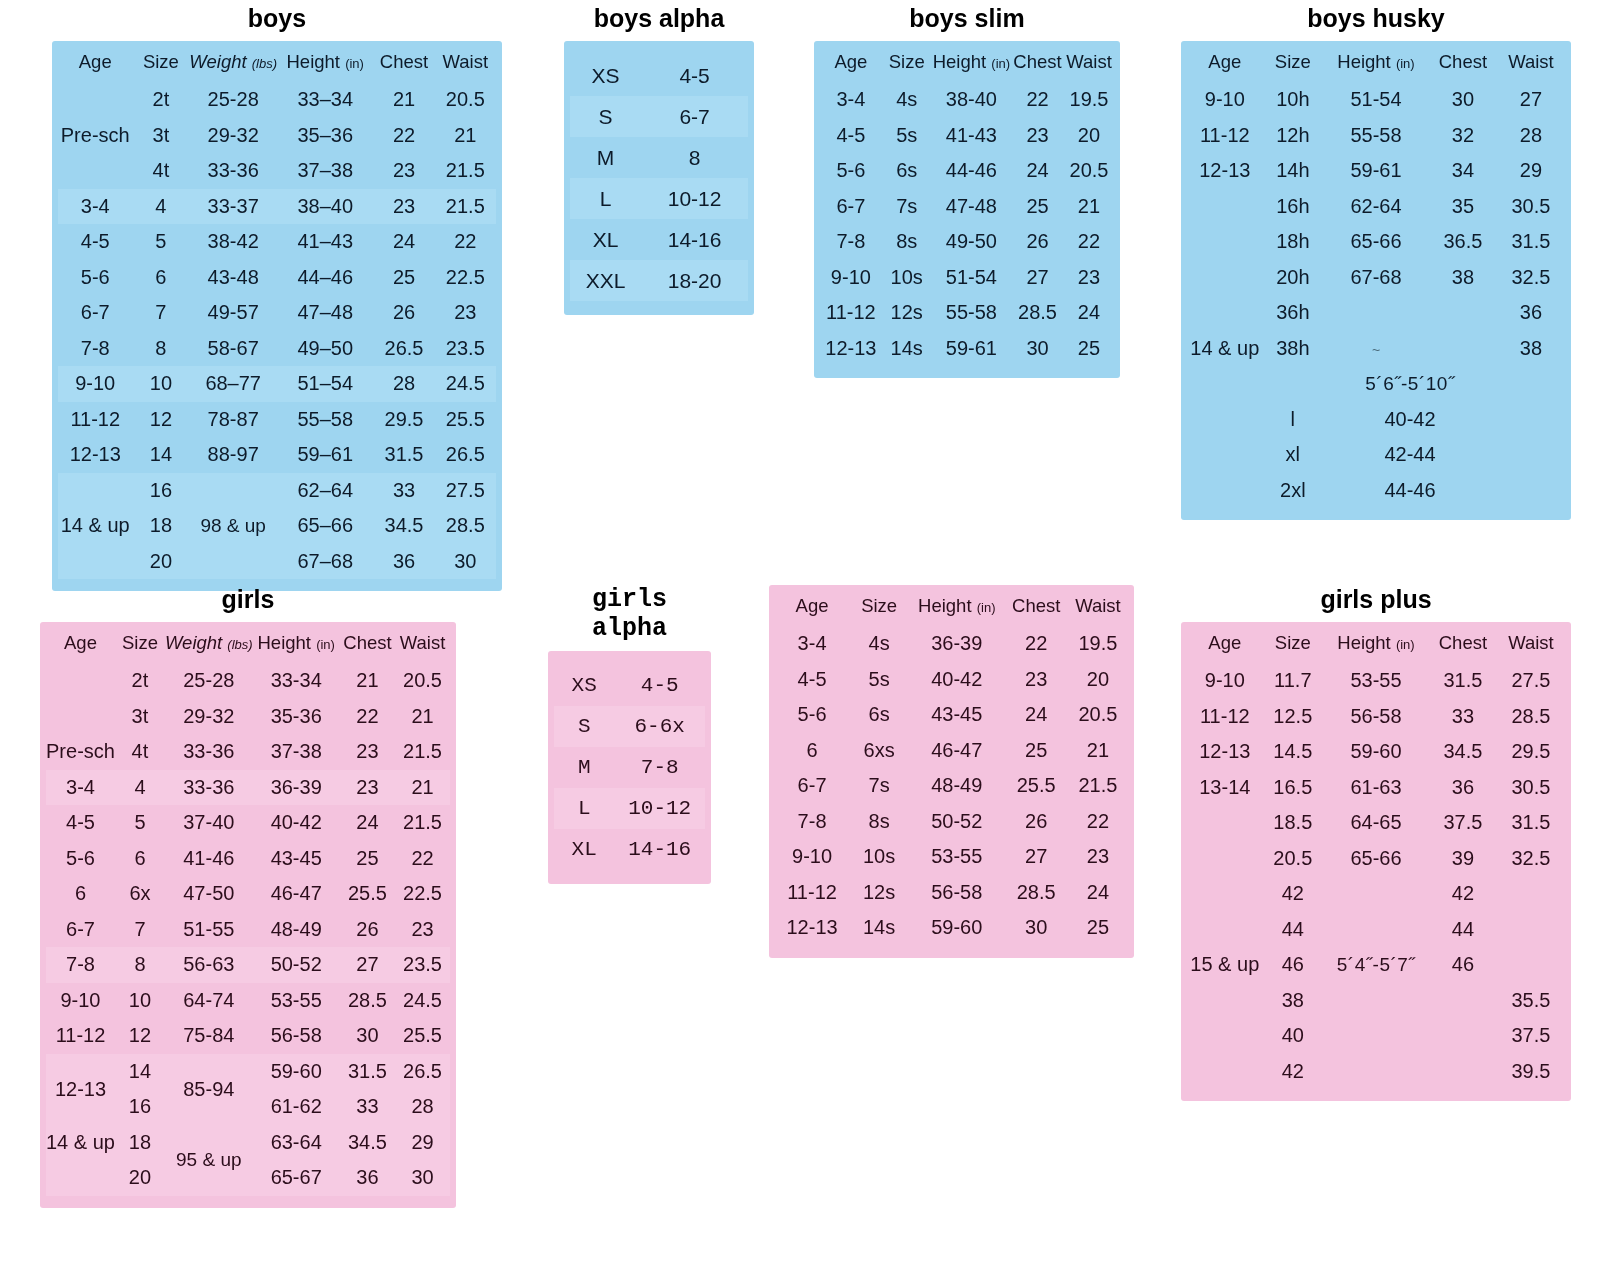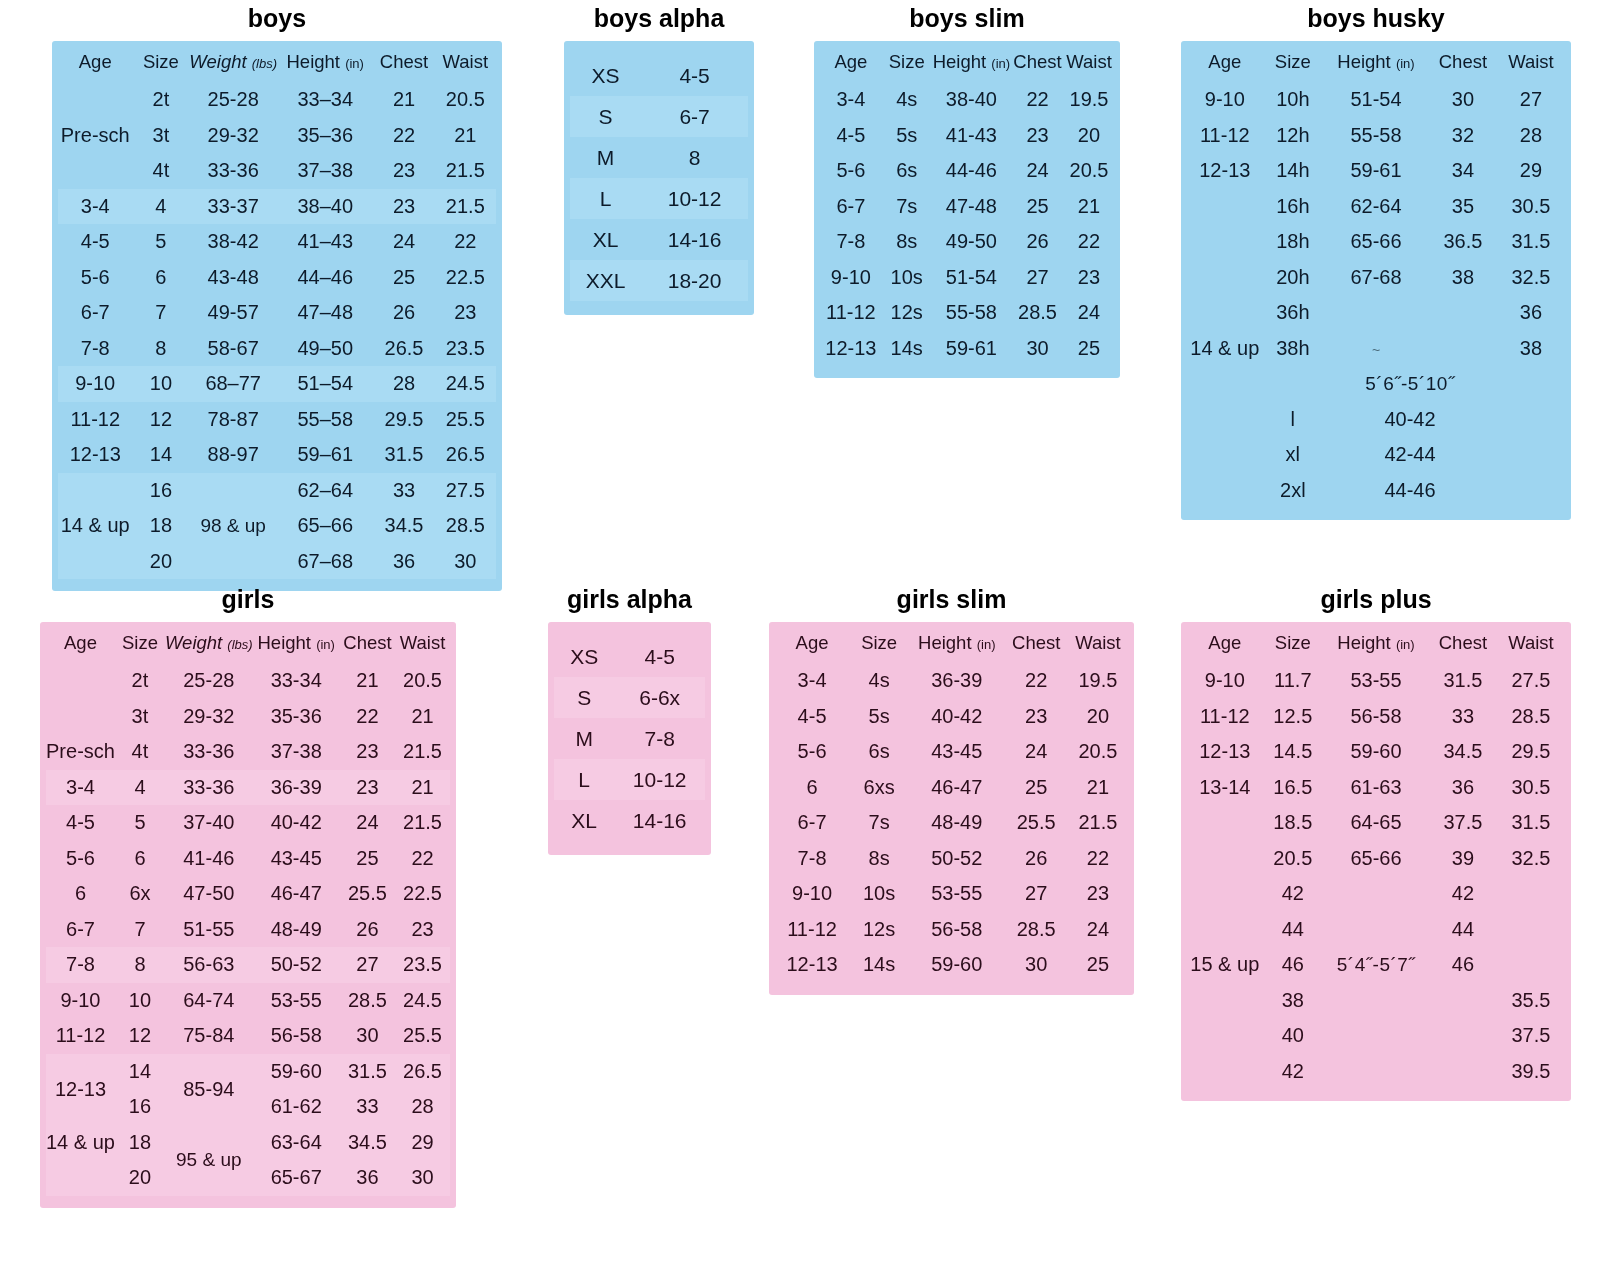--- a/index.html
+++ b/index.html
@@ -563,21 +563,21 @@
         <td class="cell">20</td>
         <td class="cell">65-67</td>
         <td class="cell">36</td>
         <td class="cell">30</td>
       </tr>
     </tbody>
       </table>
   </div>
 </div>
 
-<div class="chart-block pink" style="left:548px; top:585px; width:163px;">
+<div class="chart-block pink" style="left:548px; top:585px; width:163px;font-family:Liberation Mono, monospace;">
   <div class="chart-title">girls alpha</div>
   <div class="tbl-wrap" style="padding-top:14px;padding-bottom:14px;">
     <table class="size-table alpha">
       <tbody>
           <tr>
         <td class="c1">XS</td>
         <td class="c2">4-5</td>
       </tr>
       <tr class="band">
         <td class="c1">S</td>
@@ -594,21 +594,20 @@
       <tr>
         <td class="c1">XL</td>
         <td class="c2">14-16</td>
       </tr>
     </tbody>
       </table>
   </div>
 </div>
 
 <div class="chart-block pink" style="left:769px; top:585px; width:365px;">
-  <div class="chart-title">girls slim</div>
   <div class="tbl-wrap">
     <table class="size-table">
       <tbody>
           <tr class="hdr slim-hdr">
         <td style="width:21%">Age</td>
         <td style="width:17%">Size</td>
         <td style="width:27%"><span>Height</span> <span class="unit">(in)</span></td>
         <td style="width:18%">Chest</td>
         <td style="width:17%">Waist</td>
       </tr>

